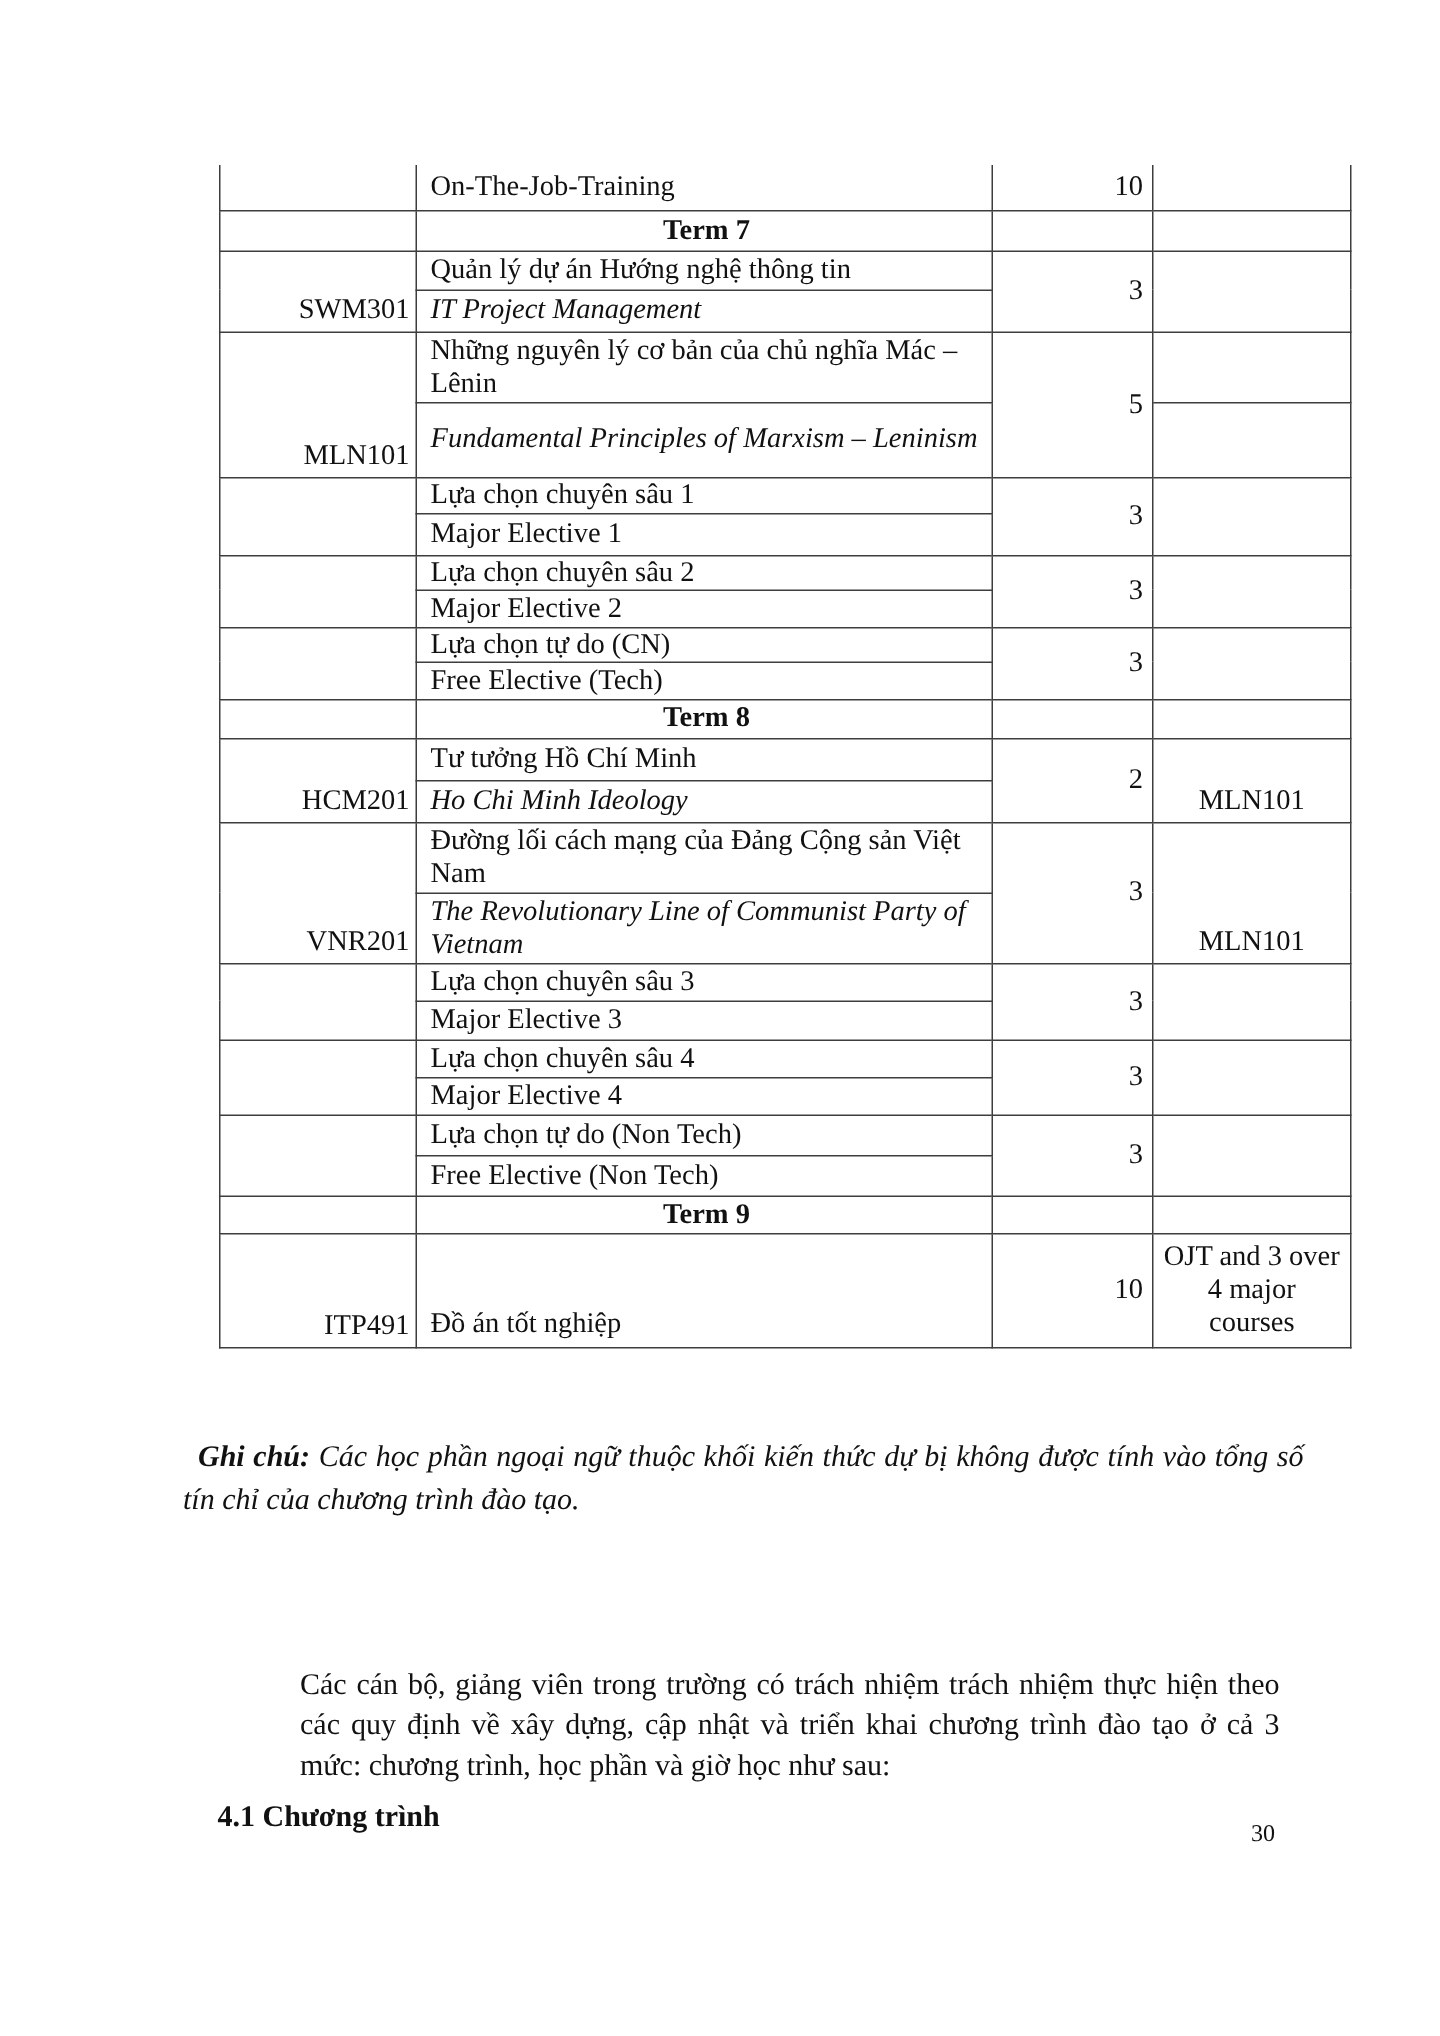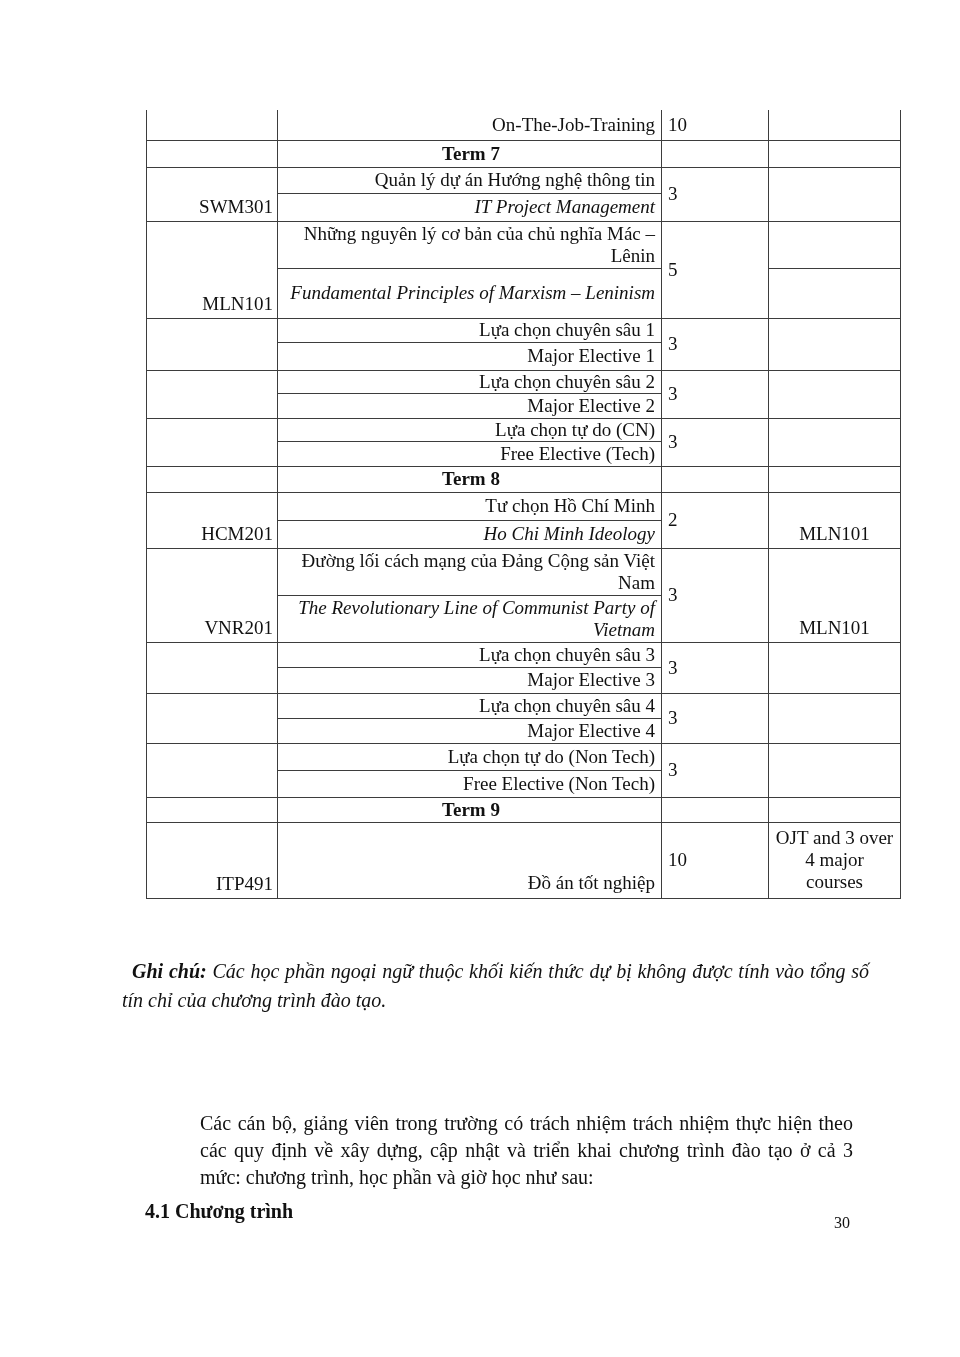--- a/index.html
+++ b/index.html
@@ -13,25 +13,25 @@
     position:absolute; left:146px; top:110px; width:754px;
     border-collapse:collapse; table-layout:fixed;
   }
   .doc-table td {
     border:1px solid #3d3d3d;
     font-size:19px; line-height:22px; color:#111111;
     padding:0 6px; overflow:hidden;
   }
   .doc-table tr.rowfirst td { border-top:none; }
   td.code  { vertical-align:bottom; text-align:right; padding:0 4px 3px 6px; }
-  td.name  { vertical-align:middle; text-align:right; padding:0 6px 0 9px; }
+  td.name  { vertical-align:middle; text-align:left; padding:0 6px 0 9px; }
   td.name.vbottom { vertical-align:bottom; padding-bottom:4px; }
   td.term  { vertical-align:middle; text-align:center; padding-left:9px; font-weight:bold; }
   td.ital  { font-style:italic; }
-  td.cred  { vertical-align:middle; text-align:left; }
+  td.cred  { vertical-align:middle; text-align:right; }
   td.pre   { vertical-align:middle; text-align:center; }
   td.pre.vbottom { vertical-align:bottom; padding-bottom:3px; }
   
   .note {
     position:absolute; left:122px; top:957px; width:747px;
     font-style:italic; font-size:20px; line-height:29px;
     text-align:justify; text-indent:10px;
   }
   .note .note-label { font-weight:bold; font-style:italic;margin-top:36px; }
   .heading4 {
@@ -132,21 +132,21 @@
 
       <tr style="height:26px">
         <td class="code"></td>
         <td class="term">Term 8</td>
         <td class="cred"></td>
         <td class="pre"></td>
       </tr>
 
       <tr style="height:28px">
         <td class="code" rowspan="2">HCM201</td>
-        <td class="name">Tư chọn Hồ Chí Minh</td>
+        <td class="name">Tư tưởng Hồ Chí Minh</td>
         <td class="cred" rowspan="2">2</td>
         <td class="pre vbottom" rowspan="2">MLN101</td>
       </tr>
       <tr style="height:28px">
         <td class="name ital">Ho Chi Minh Ideology</td>
       </tr>
 
       <tr style="height:47px">
         <td class="code" rowspan="2">VNR201</td>
         <td class="name">Đường lối cách mạng của Đảng Cộng sản Việt Nam</td>

